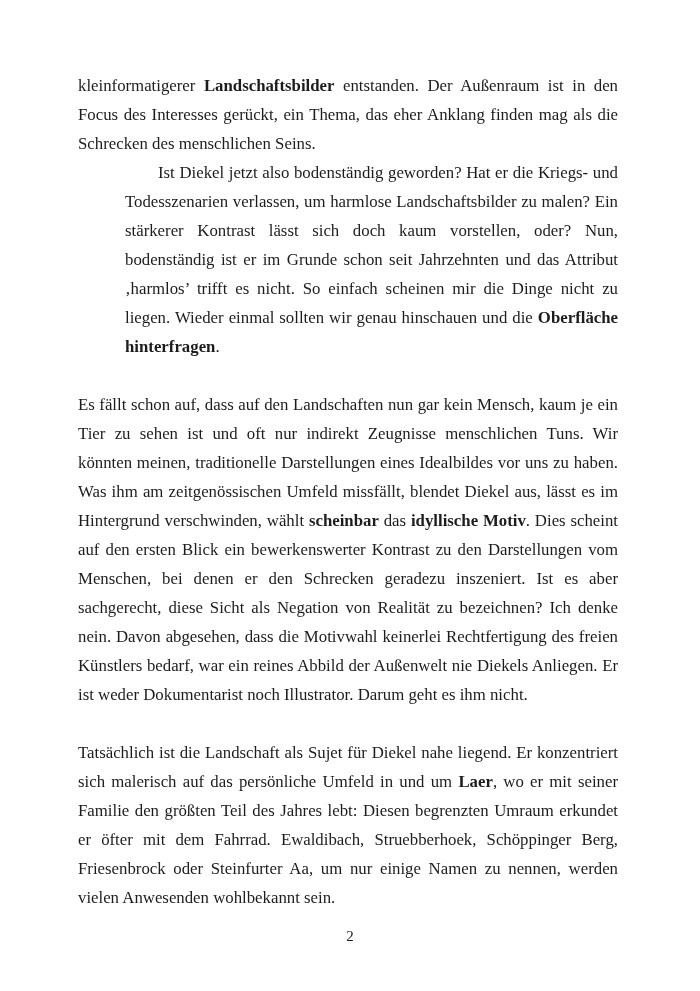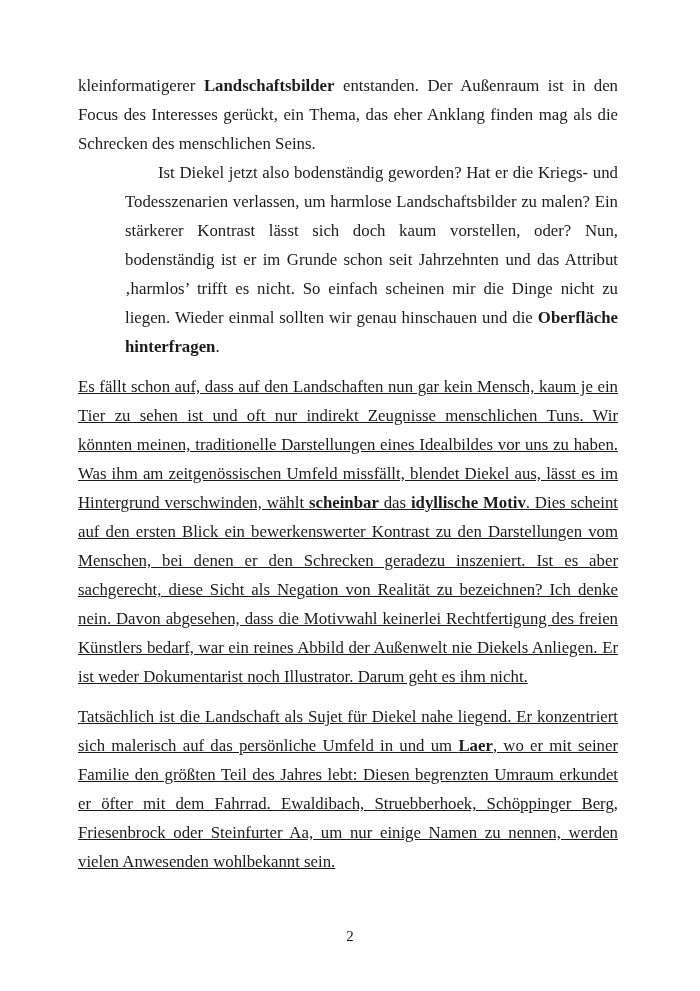--- a/index.html
+++ b/index.html
@@ -23,22 +23,21 @@
     width: 540px;
     font-size: 16.8px;
     line-height: 29px;
     text-align: justify;
   }
   .para {
     margin: 0;
     padding: 0;
   }
   .para.gap {
-    margin-top: 11px;
-    text-decoration: underline;
+    margin-top: 29px;
   }
   .para.indent {
     text-indent: 33px;
     margin-left: 47px;
   }
   .bold {
     font-weight: bold;
   }
   .page-number {
     position: absolute;

